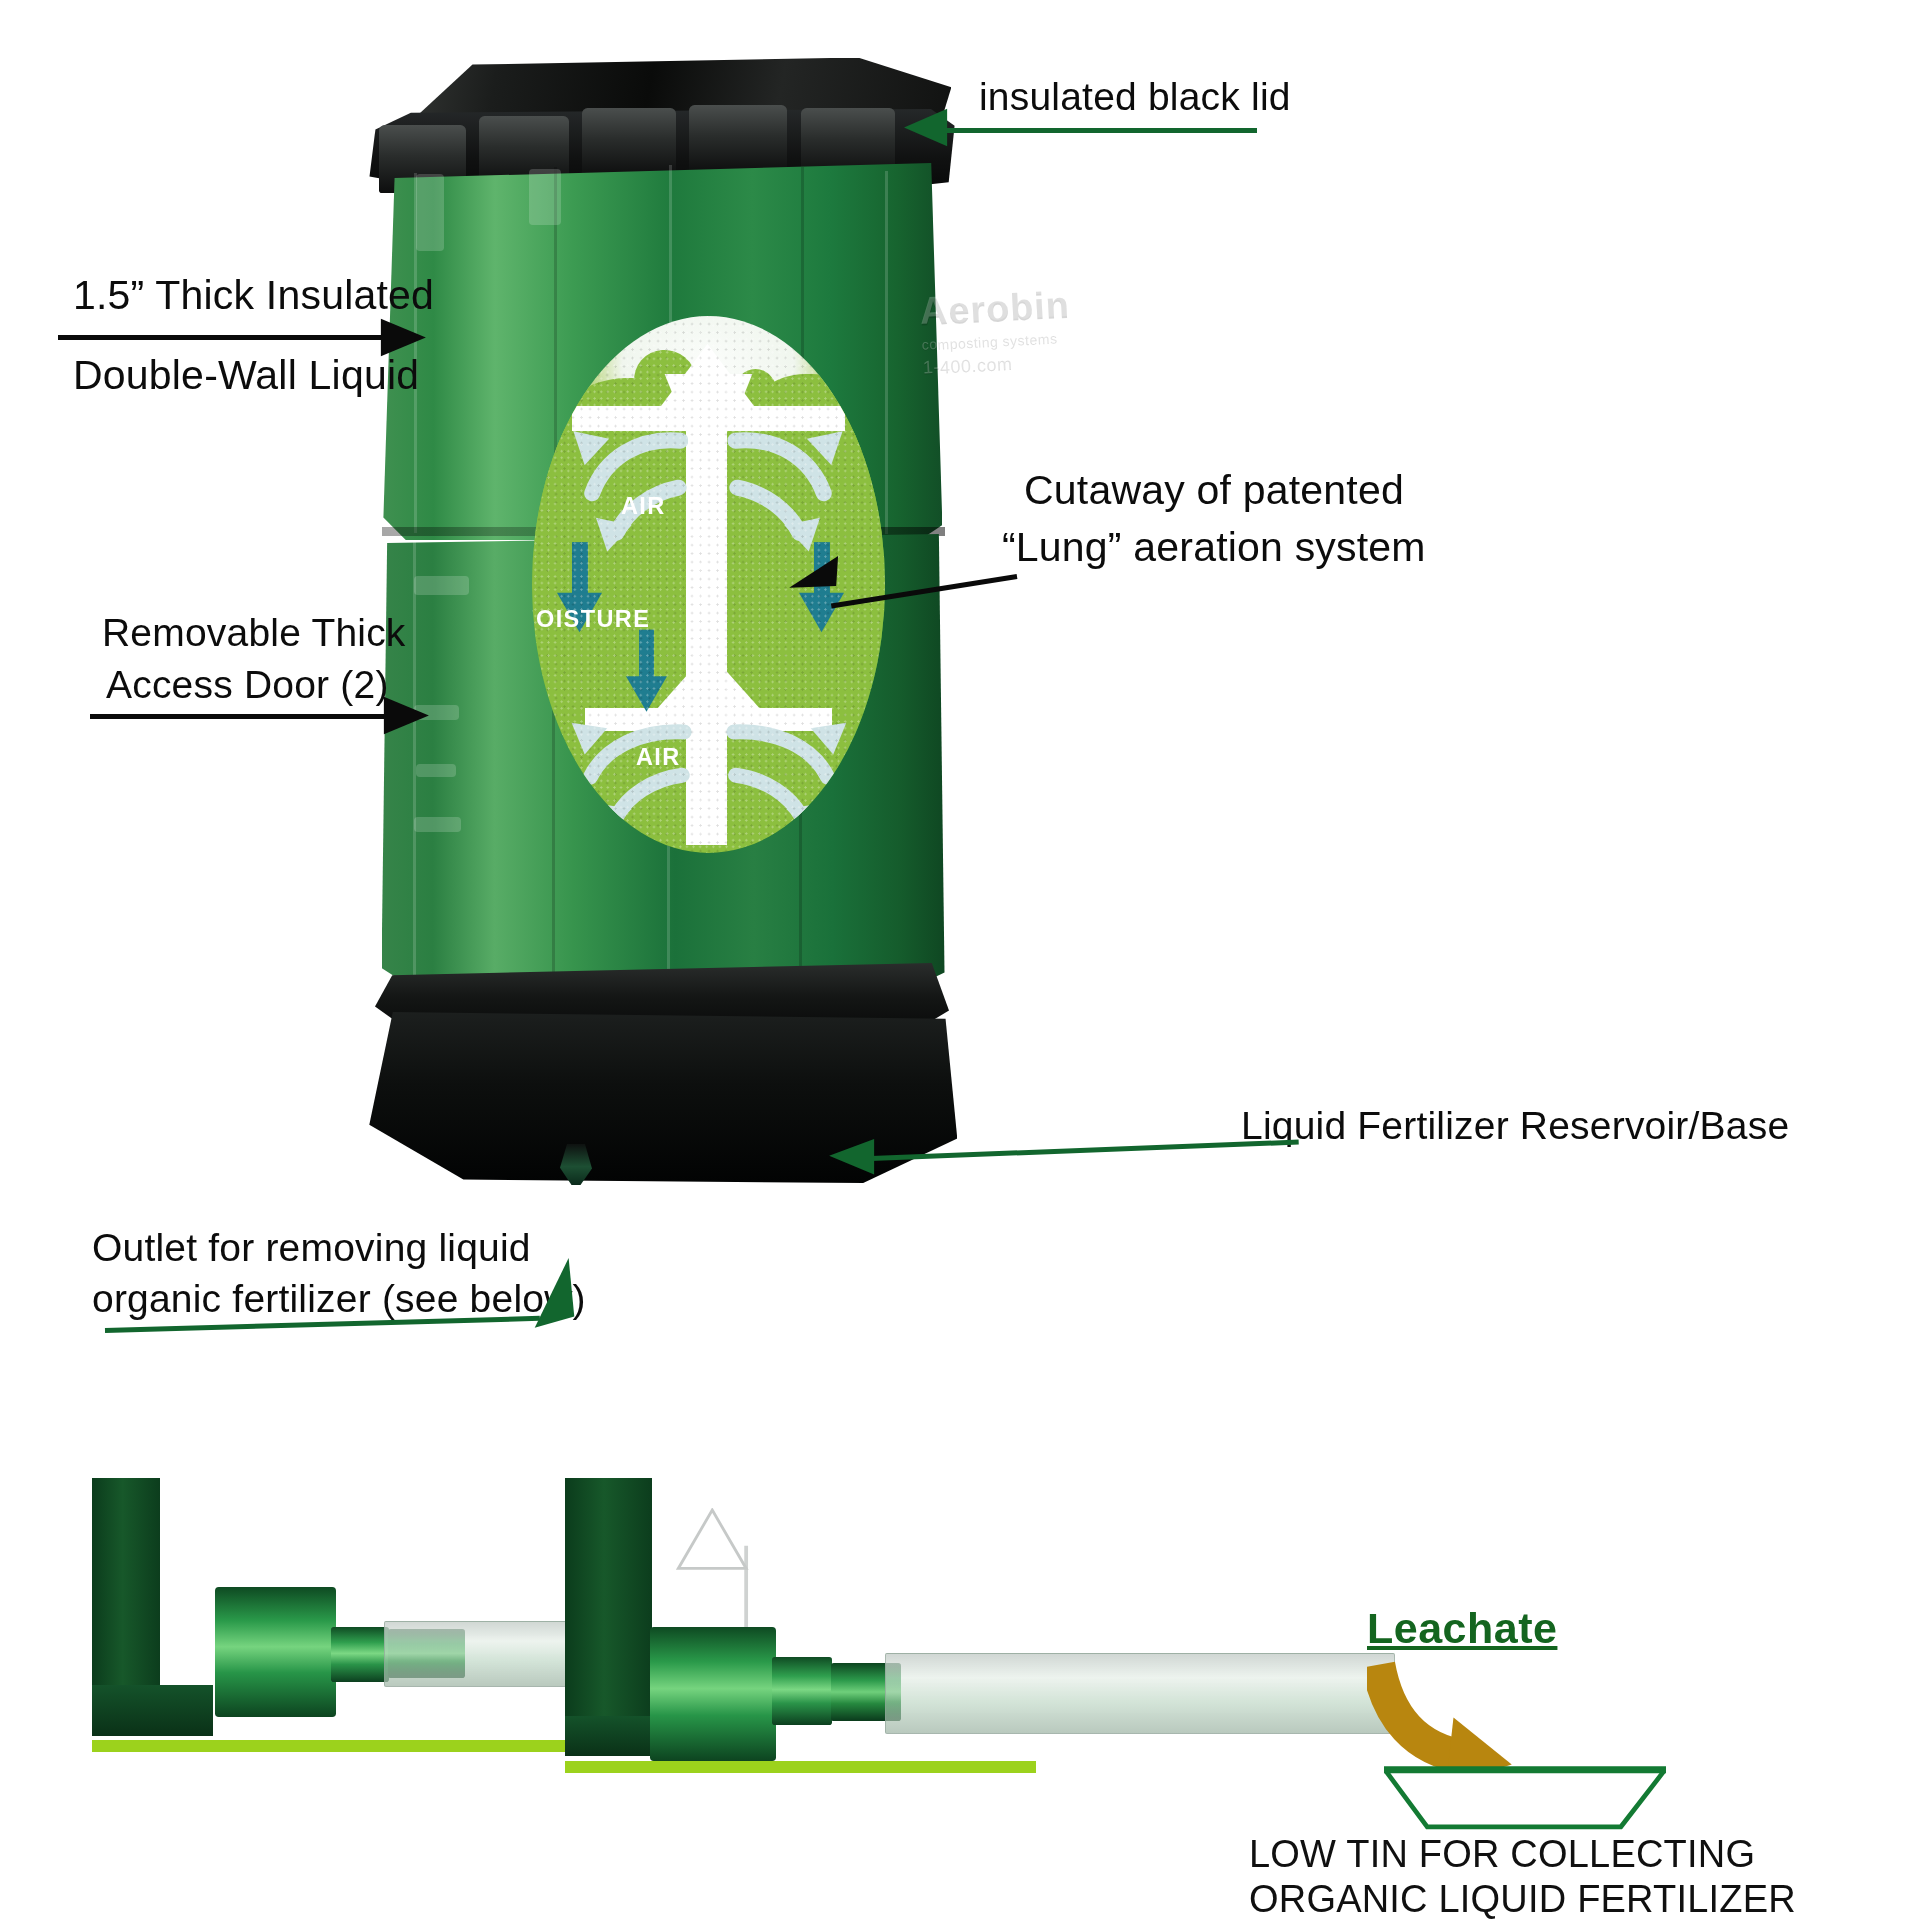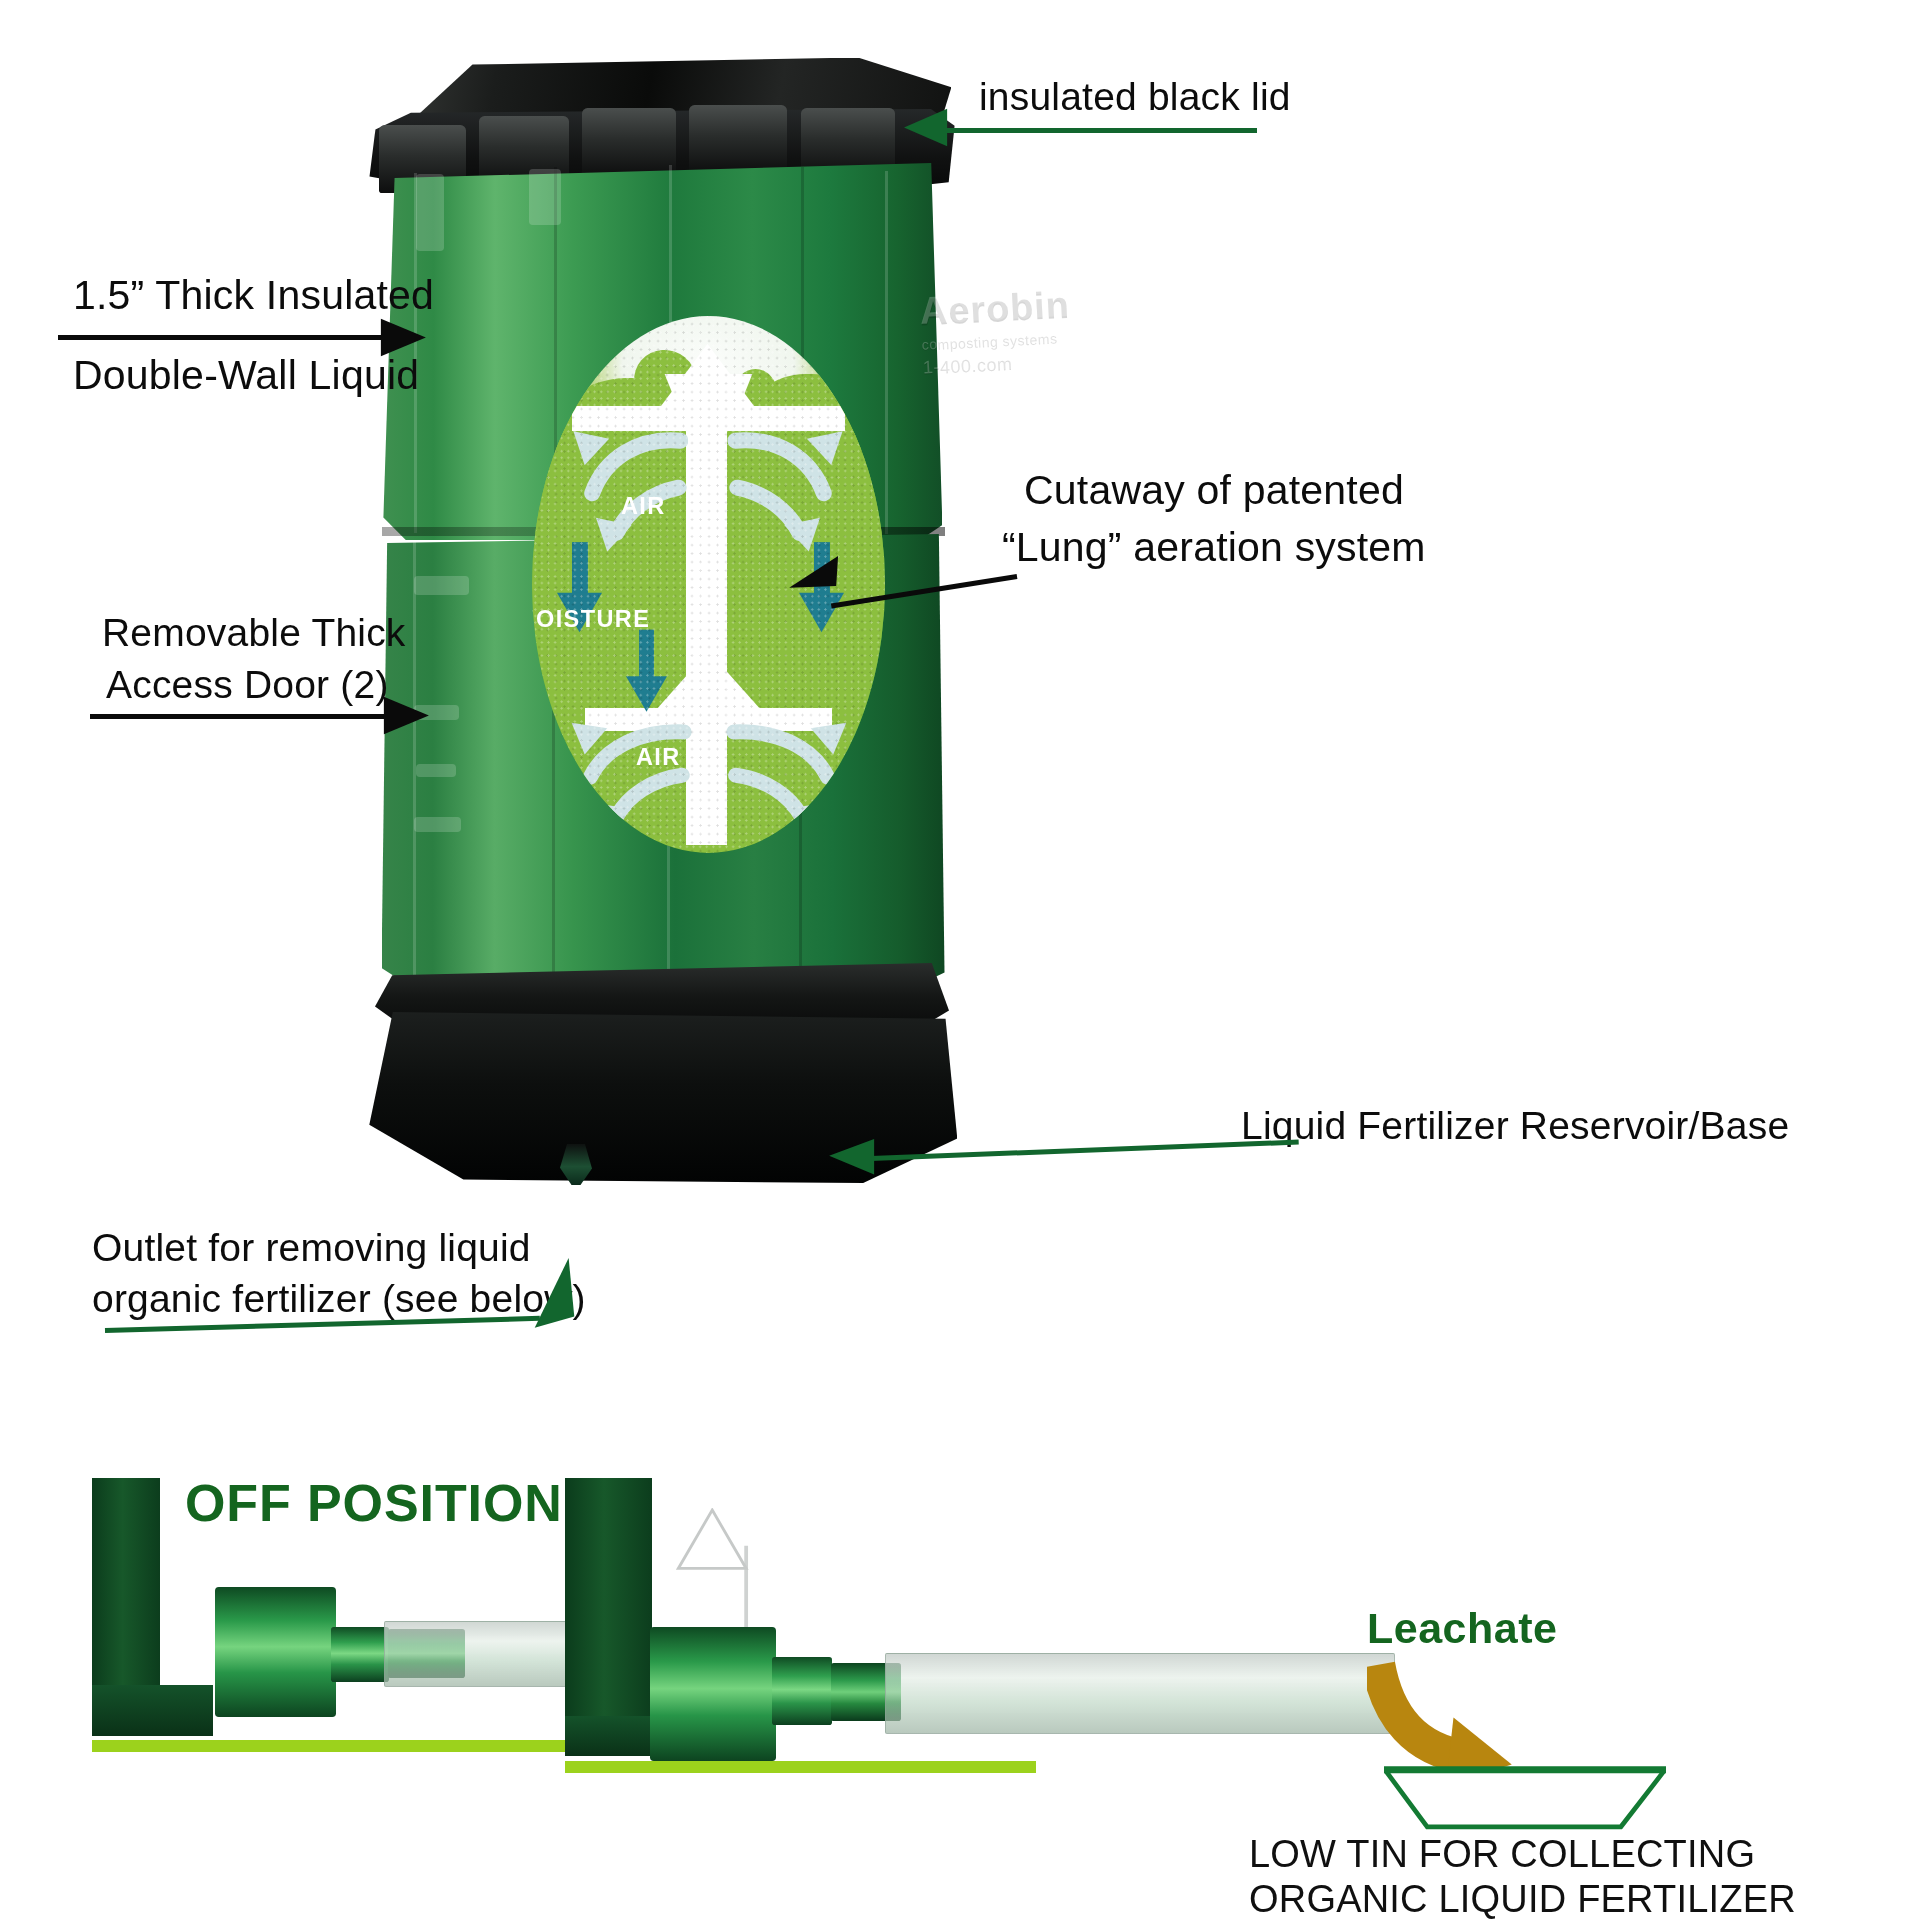--- a/index.html
+++ b/index.html
@@ -346,21 +346,20 @@
 
 <div class="callout md" style="left:92px;top:1222px;">Outlet for removing liquid</div>
 <div class="callout md" style="left:92px;top:1273px;">organic fertilizer (see below)</div>
 <div class="leader grn" style="left:105px;top:1328px;width:435px;transform:rotate(-1.6deg);transform-origin:left center;"></div>
 <svg class="abs" style="left:529px;top:1258px;" width="51" height="81" viewBox="0 0 54 86">
   <polygon points="42,0 6,74 48,62" fill="#12662e"></polygon>
 </svg>
 
 <div id="valve-panel">
 
-  <div class="pos-title" style="left:185px;top:22.6px;">OFF POSITION</div>
 
   <div class="wall" style="left:92px;top:28px;width:68px;height:217px;"></div>
   <div class="wall-foot" style="left:92px;top:235px;width:121px;height:51px;"></div>
 
   <div class="valve-body" style="left:215px;top:137px;width:121px;height:130px;"></div>
   <div class="valve-neck" style="left:331px;top:177px;width:58px;height:55px;"></div>
   <div class="valve-tip" style="left:388px;top:179px;width:77px;height:49px;"></div>
   <div class="clear-tube" style="left:384px;top:171px;width:181px;height:64px;"></div>
   <div class="ground" style="left:92px;top:290px;width:488px;"></div>
 
@@ -374,21 +373,21 @@
 
   <div class="wall" style="left:565px;top:28px;width:87px;height:247px;"></div>
   <div class="wall-foot" style="left:565px;top:266px;width:105px;height:40px;"></div>
 
   <div class="valve-body" style="left:650px;top:177px;width:126px;height:134px;"></div>
   <div class="valve-neck" style="left:772px;top:207px;width:60px;height:68px;"></div>
   <div class="valve-tip" style="left:831px;top:213px;width:70px;height:58px;"></div>
   <div class="clear-tube" style="left:885px;top:203px;width:508px;height:79px;"></div>
   <div class="ground" style="left:565px;top:311px;width:471px;"></div>
 
-  <div class="leach-title" style="left:1367px;top:154px;">Leachate</div>
+  <div class="leach-title" style="left:1367px;top:154px;text-decoration:underline;">Leachate</div>
   <svg class="leach-arrow" style="left:1367px;top:209px;" width="188" height="132" viewBox="0 0 200 140">
     <path d="M12,6 C22,62 52,96 104,104" stroke="#b8860f" stroke-width="36" fill="none"></path>
     <polygon points="92,62 154,112 84,134" fill="#b8860f"></polygon>
   </svg>
   <svg class="tin" style="left:1384px;top:311px;" width="282" height="94" viewBox="0 0 300 100">
     <polygon points="0,8 300,8 252,70 46,70" fill="#ffffff" stroke="#137a33" stroke-width="5"></polygon>
     <line x1="0" y1="10" x2="300" y2="10" stroke="#137a33" stroke-width="6"></line>
   </svg>
 
   <div class="caption" style="left:1249px;top:382px;">LOW TIN FOR COLLECTING

